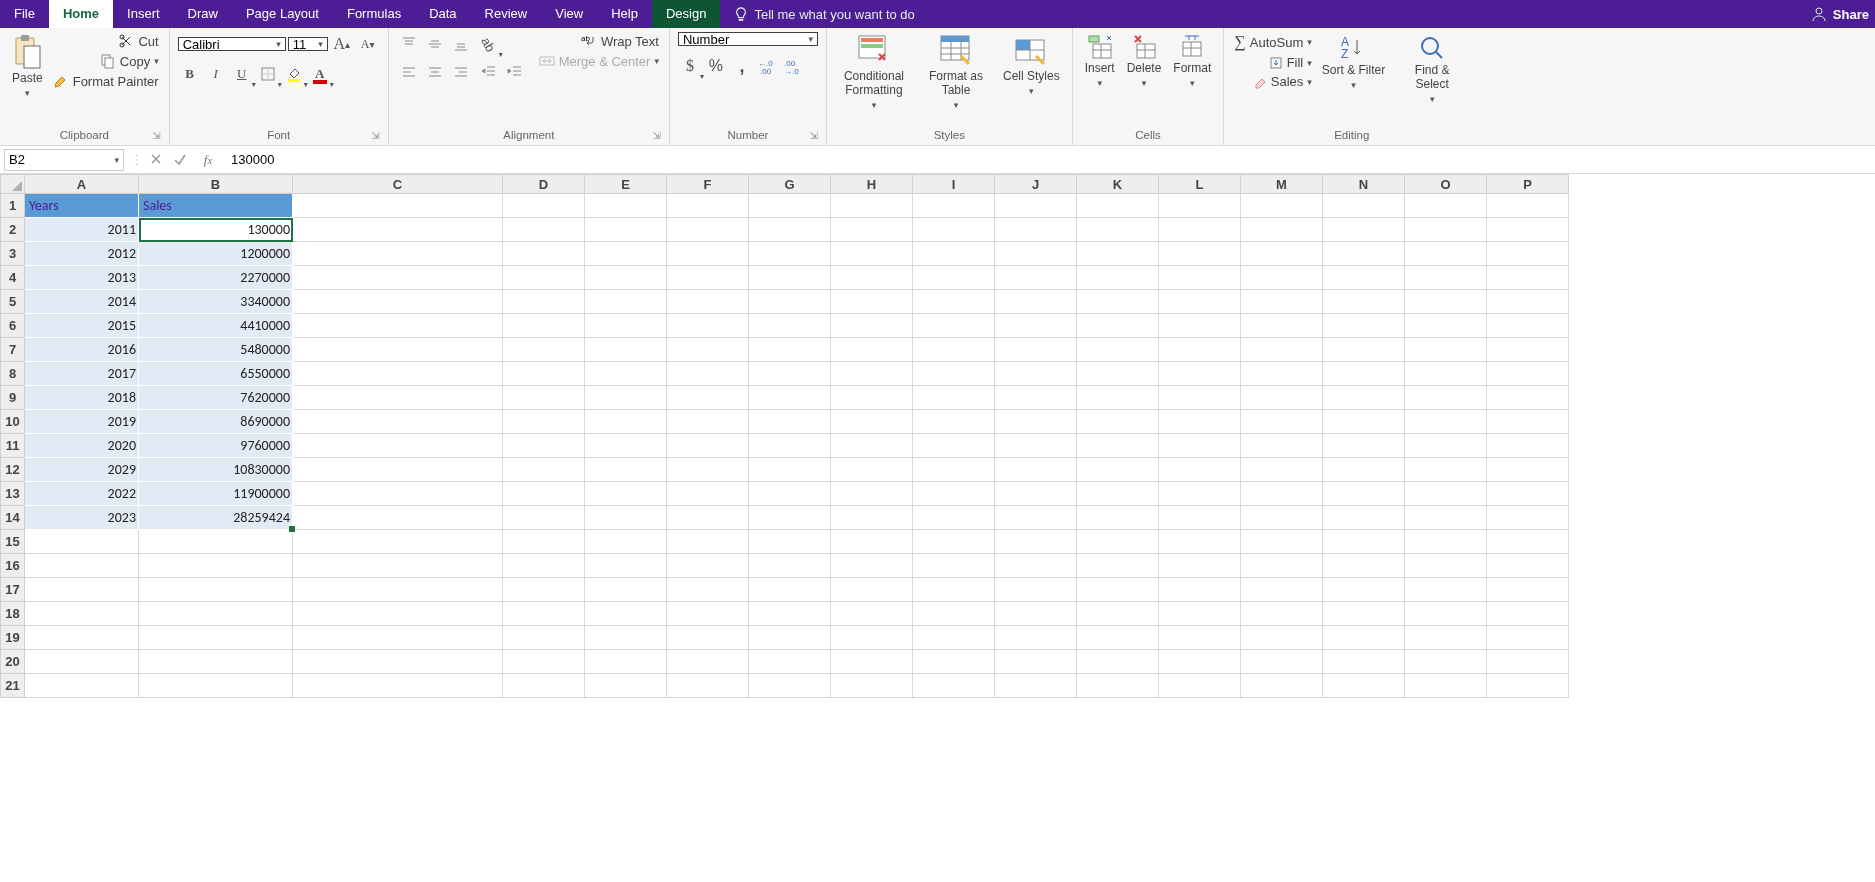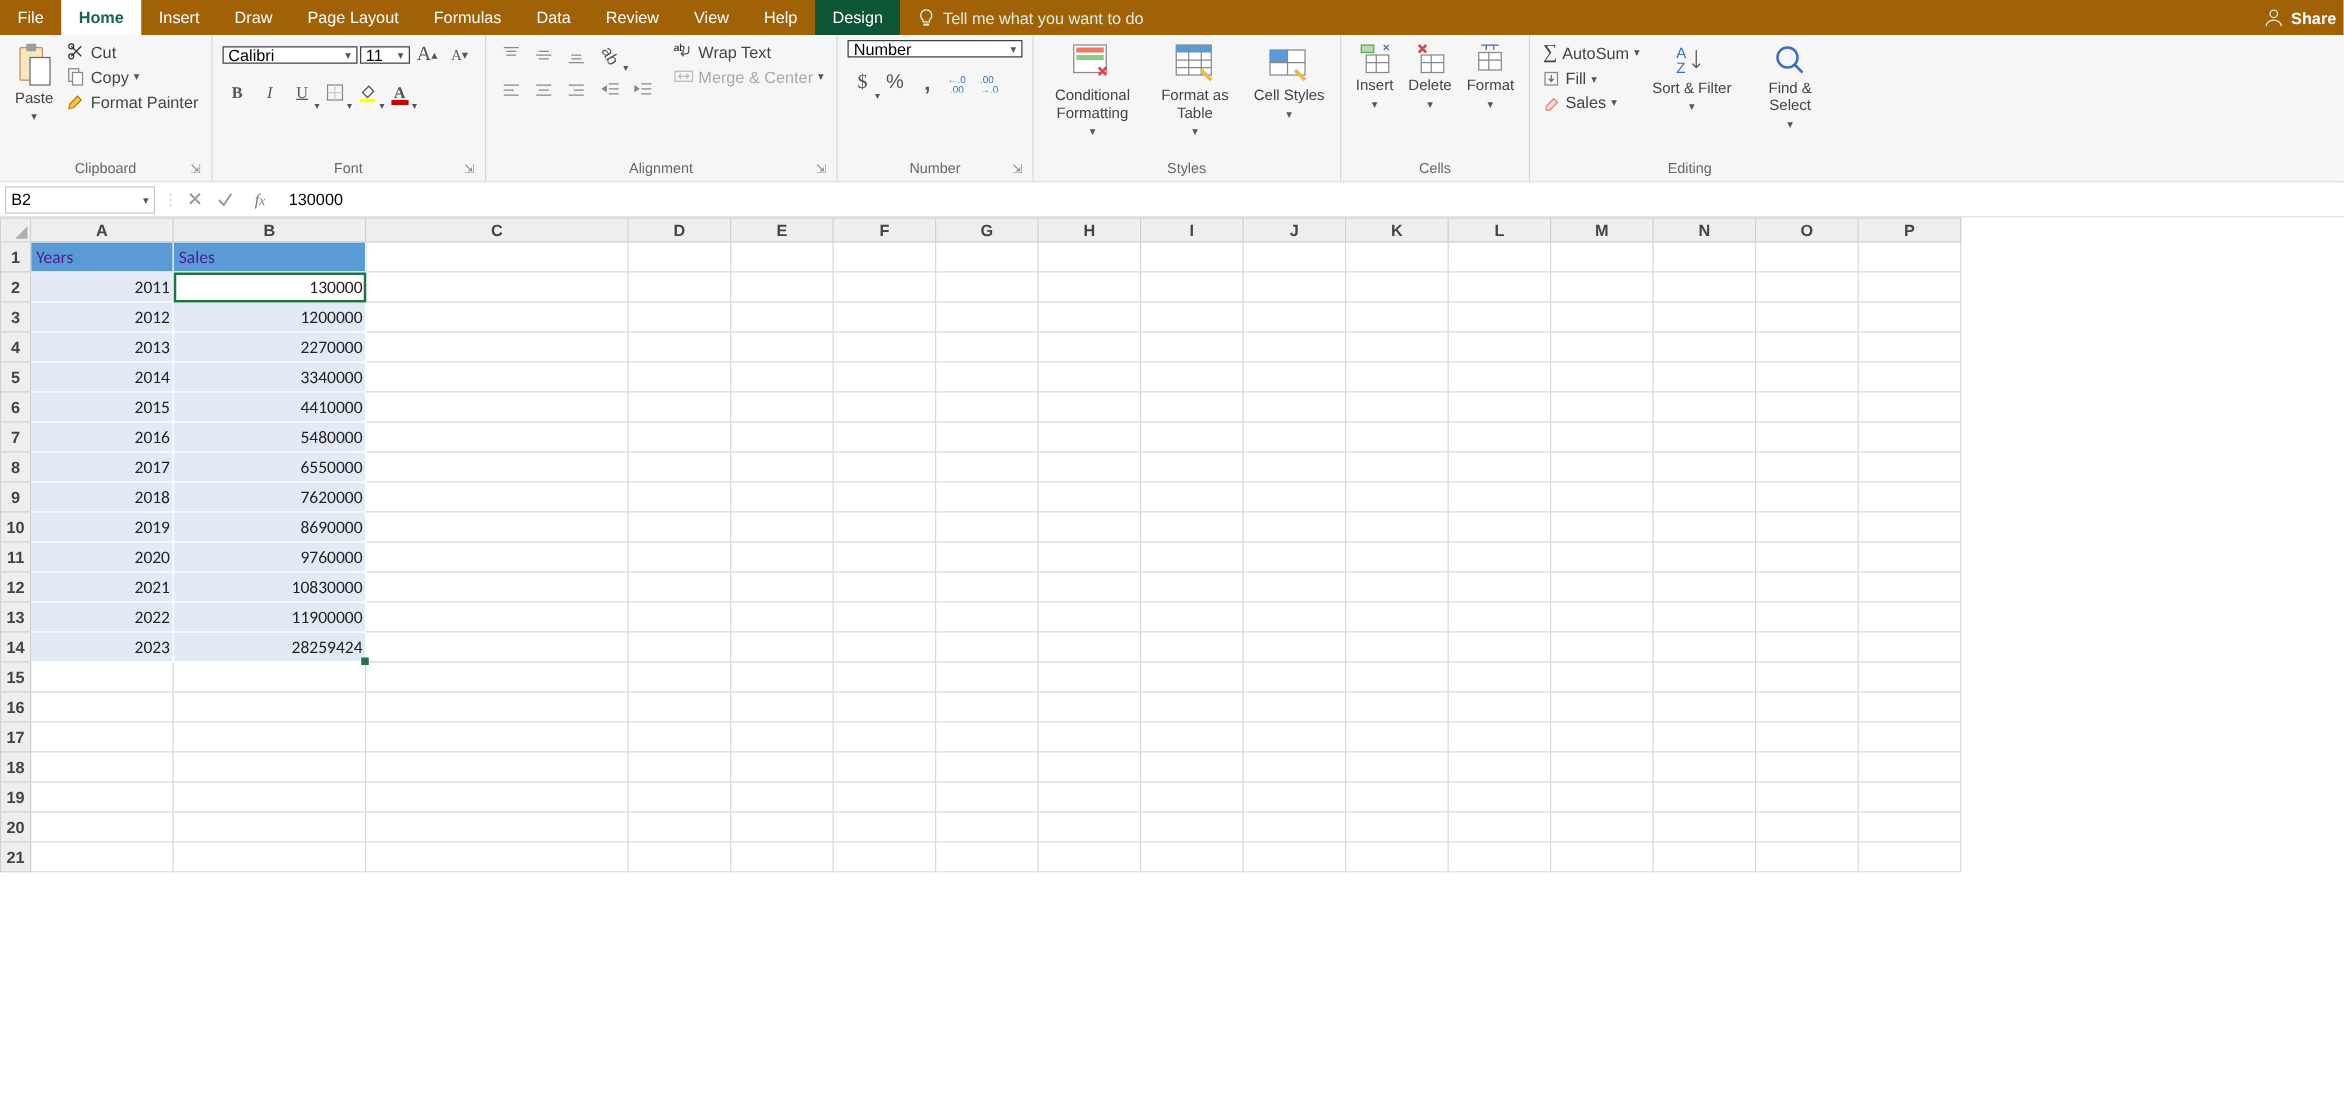--- a/index.html
+++ b/index.html
@@ -1,36 +1,36 @@
 <!DOCTYPE html>
 <html><head>
 <meta charset="utf-8">
 <style>
   * { box-sizing: border-box; margin: 0; padding: 0; }
   body { font-family: "Segoe UI", Arial, sans-serif; font-size: 13px; background: #fff; overflow: hidden; width: 1875px; }
 
   
-  .tabs { display: flex; align-items: center; background: #a16207; height: 28px; color: #fff; }
+  .tabs { display: flex; align-items: center; background: #4c1d95; height: 28px; color: #fff; }
   .tab { padding: 0 14px; height: 28px; line-height: 28px; cursor: pointer; font-size: 13px; }
   .tab.active { background: #fff; color: #186643; font-weight: 600; }
   .tab.design { background: #0e5535; }
   .tellme { display: flex; align-items: center; gap: 6px; padding: 0 14px; color: #e0eee6; font-size: 13px; }
   .tabs-right { margin-left: auto; display: flex; align-items: center; padding-right: 6px; gap: 6px; font-weight: bold; }
 
   
   .ribbon { display: flex; background: #f6f6f6; border-bottom: 1px solid #d9d9d9; height: 118px; }
   .group { border-right: 1px solid #d9d9d9; padding: 4px 8px 0 8px; display: flex; flex-direction: column; }
   .group-body { flex: 1; display: flex; align-items: flex-start; gap: 4px; }
   .group-label { text-align: center; font-size: 11.5px; color: #666; padding: 2px 0 4px 0; position: relative; }
   .group-label .launcher { position: absolute; right: 0; bottom: 4px; font-size: 10px; color: #888; }
 
   .big-btn { display: flex; flex-direction: column; align-items: center; justify-content: flex-end; padding: 2px 4px; cursor: pointer; gap: 2px; color: #444; }
   .big-btn .lbl { font-size: 12px; max-width: 70px; text-align: center; line-height: 1.15; }
 
-  .stack { display: flex; flex-direction: column; gap: 2px; justify-content: center; }
+  .stack { display: flex; flex-direction: column; gap: 2px; justify-content: center; align-items: flex-end; }
   .stack-row { display: flex; align-items: center; gap: 4px; padding: 1px 2px; cursor: pointer; color: #444; font-size: 13px; white-space: nowrap; }
 
   .font-row1, .font-row2 { display: flex; align-items: center; gap: 2px; }
   .sel { border: 1px solid #404040; background: #fff; height: 14px; display: flex; align-items: center; padding: 0 4px; font-size: 13px; justify-content: space-between; gap: 4px; }
   .caret { font-size: 9px; color: #555; }
   .ico-btn { width: 24px; height: 24px; display: flex; align-items: center; justify-content: center; cursor: pointer; color: #555; position: relative; }
   .ico-btn.split::after { content: "▾"; position: absolute; right: -2px; bottom: -3px; font-size: 8px; color: #555; }
   .bigA { font-family: "Times New Roman"; font-size: 16px; } .smallA { font-family: "Times New Roman"; font-size: 12px; }
 
   .align-grid { display: flex; flex-direction: column; gap: 4px; }
@@ -653,21 +653,21 @@
           <td class="cell std"></td>
           <td class="cell std"></td>
           <td class="cell std"></td>
           <td class="cell std"></td>
           <td class="cell std"></td>
           <td class="cell std"></td>
           <td class="cell std"></td>
         </tr>
         <tr class="">
           <th class="rowhead">12</th>
-          <td class="cell a table-cell">2021</td>
+          <td class="cell a table-cell">2029</td>
           <td class="cell b table-cell  ">10830000</td>
           <td class="cell c"></td>
           <td class="cell std"></td>
           <td class="cell std"></td>
           <td class="cell std"></td>
           <td class="cell std"></td>
           <td class="cell std"></td>
           <td class="cell std"></td>
           <td class="cell std"></td>
           <td class="cell std"></td>

